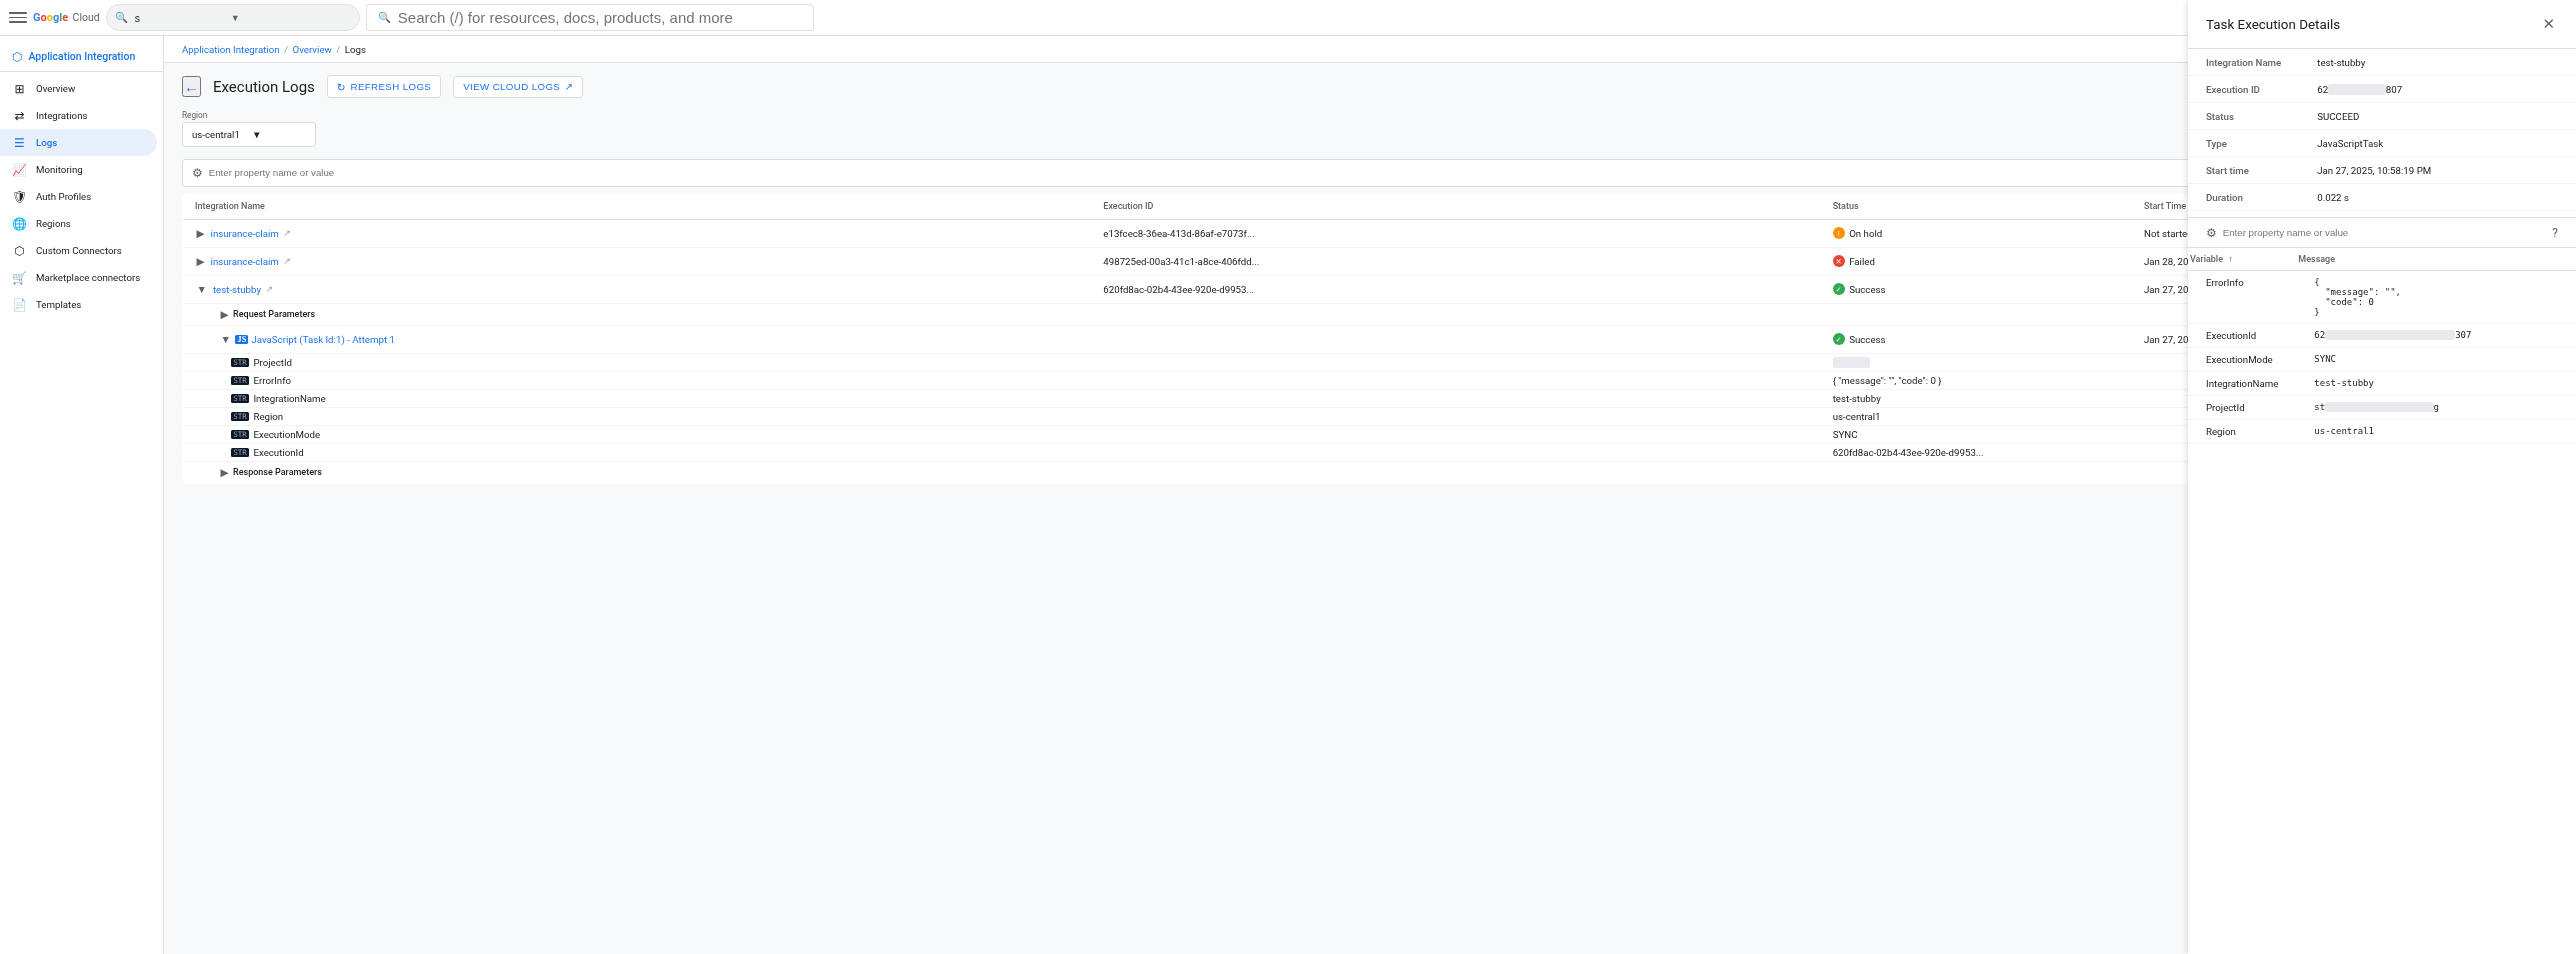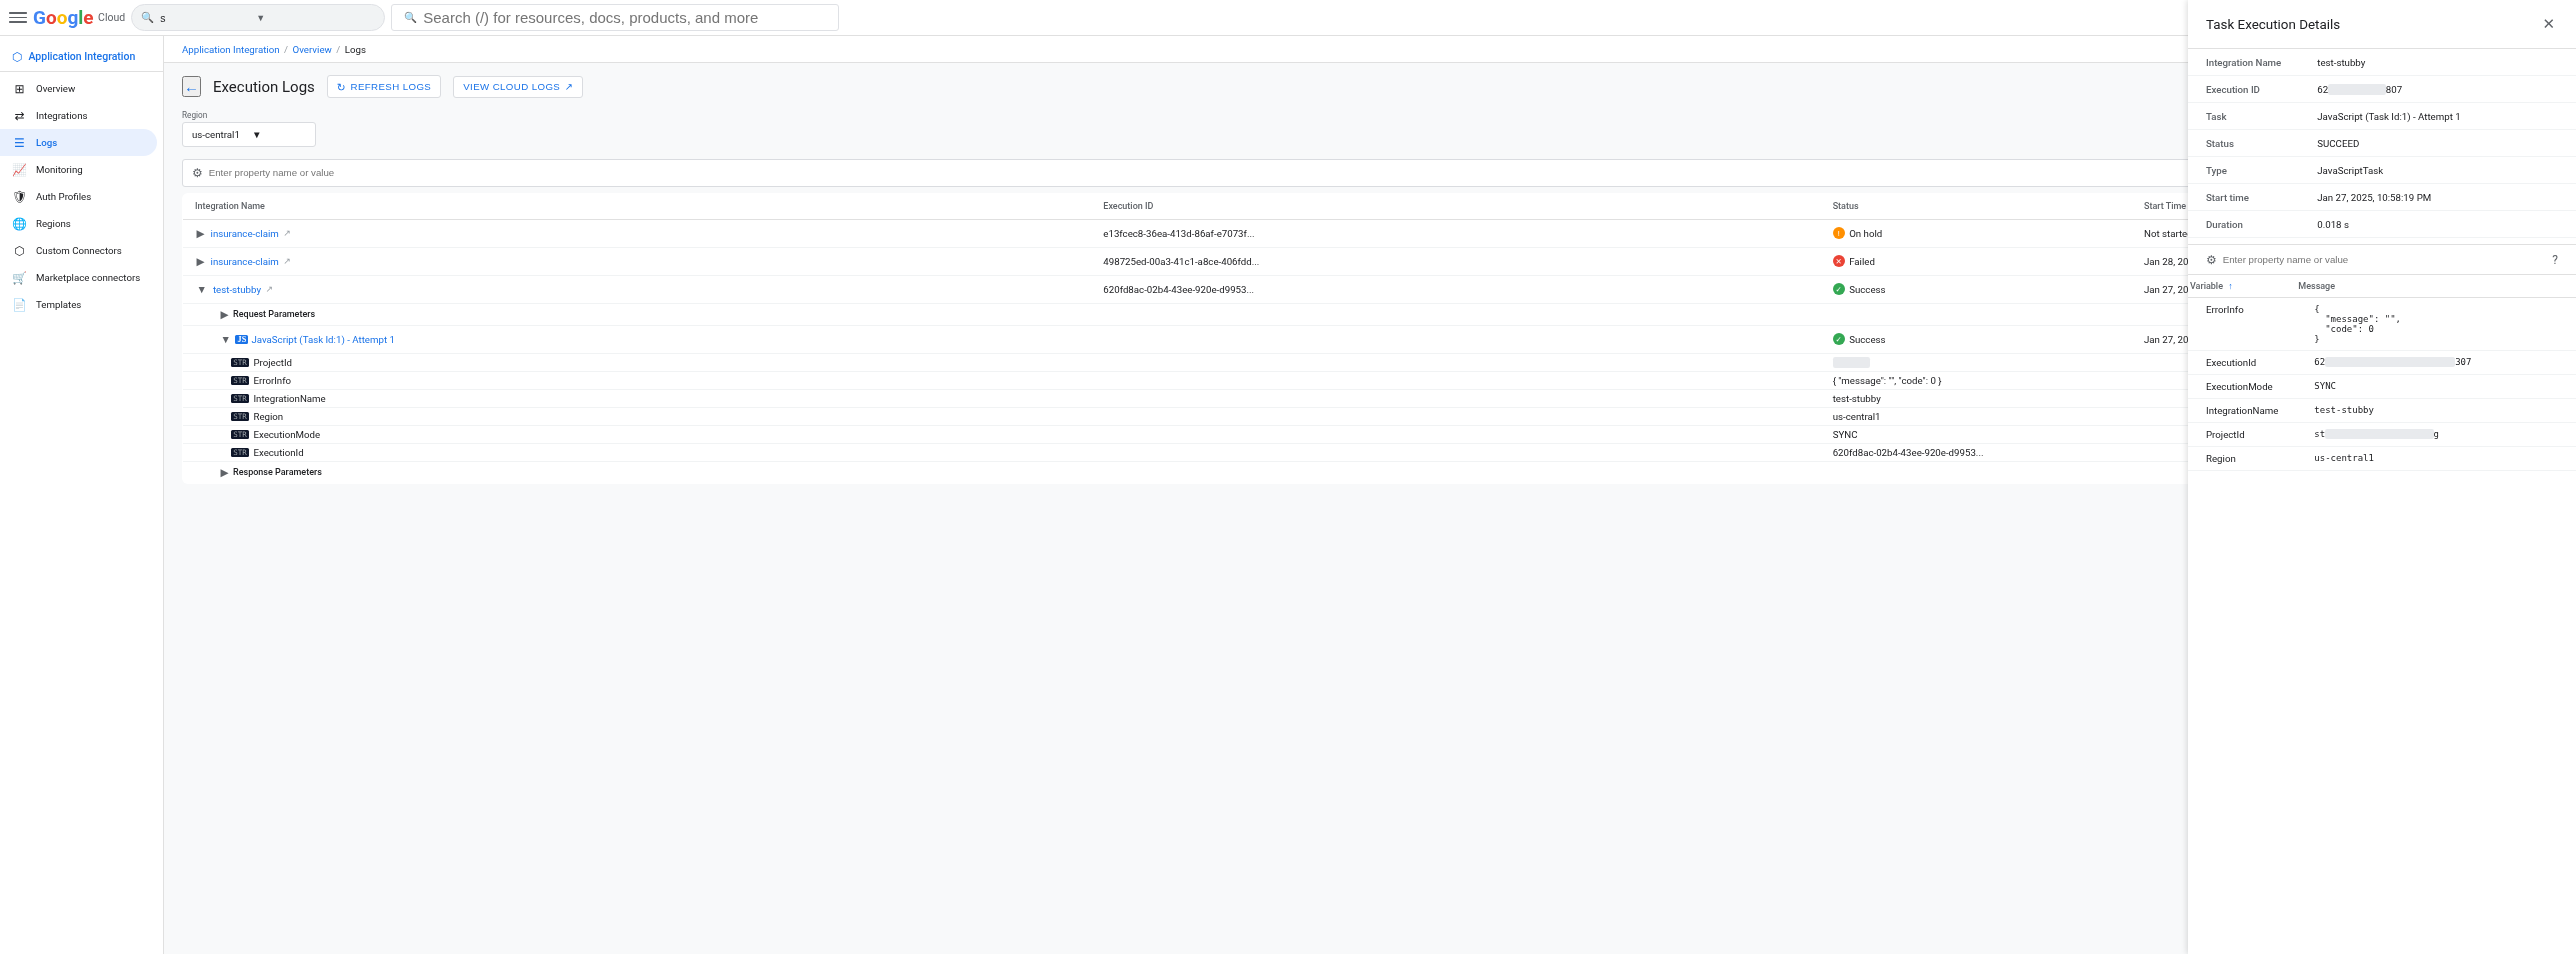--- a/index.html
+++ b/index.html
@@ -150,21 +150,21 @@
 </head>
 <body>
 
 <div class="top-bar">
   <div class="hamburger-icon">
     <span></span>
       <span></span>
       <span></span>
   </div>
   <div class="google-cloud-logo">
-    <span style="font-size:19px; font-weight:700;">
+    <span style="font-size:11px; font-weight:700;">
       <span class="g-blue">G</span><span class="g-red">o</span><span class="g-yellow">o</span><span class="g-blue">g</span><span class="g-green">l</span><span class="g-red">e</span>
     </span>
     <span class="logo-text">Cloud</span>
   </div>
   <div class="search-bar">
     <span style="color:#5f6368;font-size:10.5px;">🔍</span>
     <input value="s" readonly="" style="width: 90px;">
     <span style="color:#5f6368;font-size:9px;">▼</span>
   </div>
   <div class="search-bar-main">
@@ -435,40 +435,36 @@
       <tbody>
           <tr>
         <td>Integration Name</td>
         <td>test-stubby</td>
       </tr>
       <tr>
         <td>Execution ID</td>
         <td>
           <span>62</span><span class="blurred">&nbsp;&nbsp;&nbsp;&nbsp;&nbsp;&nbsp;&nbsp;&nbsp;&nbsp;&nbsp;&nbsp;&nbsp;&nbsp;&nbsp;&nbsp;&nbsp;&nbsp;&nbsp;&nbsp;&nbsp;&nbsp;&nbsp;&nbsp;&nbsp;</span><span>807</span>
         </td>
-      </tr>
-      <tr>
-        <td>Task</td>
-        <td>JavaScript (Task Id:1) - Attempt 1</td>
       </tr>
       <tr>
         <td>Status</td>
         <td>SUCCEED</td>
       </tr>
       <tr>
         <td>Type</td>
         <td>JavaScriptTask</td>
       </tr>
       <tr>
         <td>Start time</td>
         <td>Jan 27, 2025, 10:58:19 PM</td>
       </tr>
       <tr>
         <td>Duration</td>
-        <td>0.018 s</td>
+        <td>0.022 s</td>
       </tr>
     </tbody>
       </table>
 
     <div class="panel-section">
       <div class="panel-filter">
         <span class="filter-icon">⚙</span>
         <input placeholder="Enter property name or value" style="">
         <span class="help-icon">?</span>
       </div>

